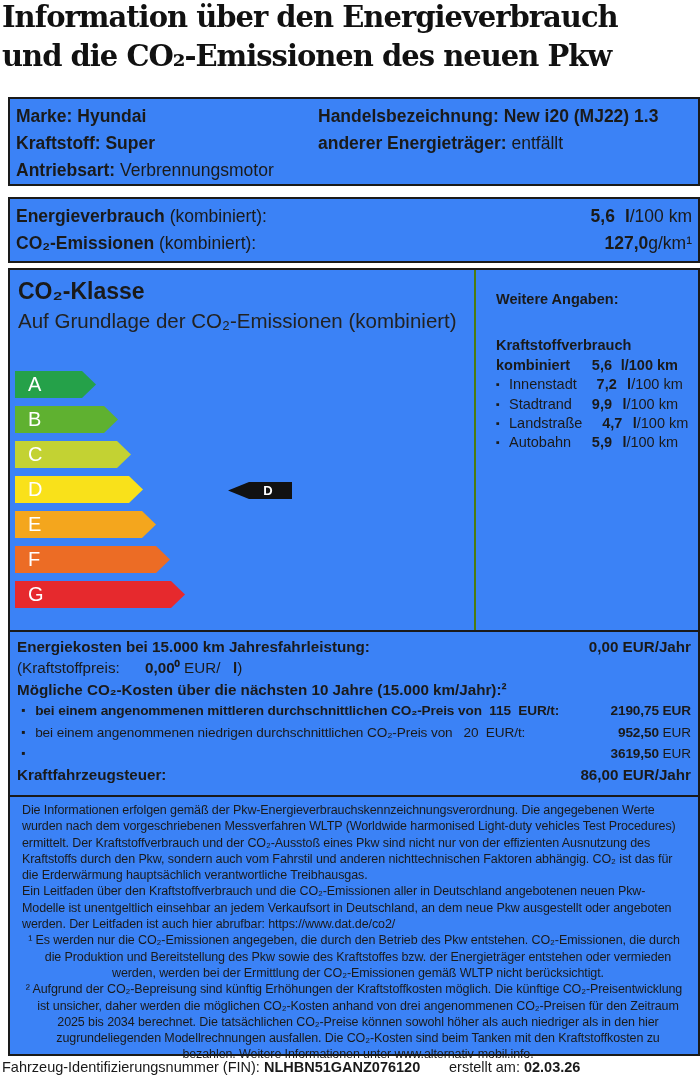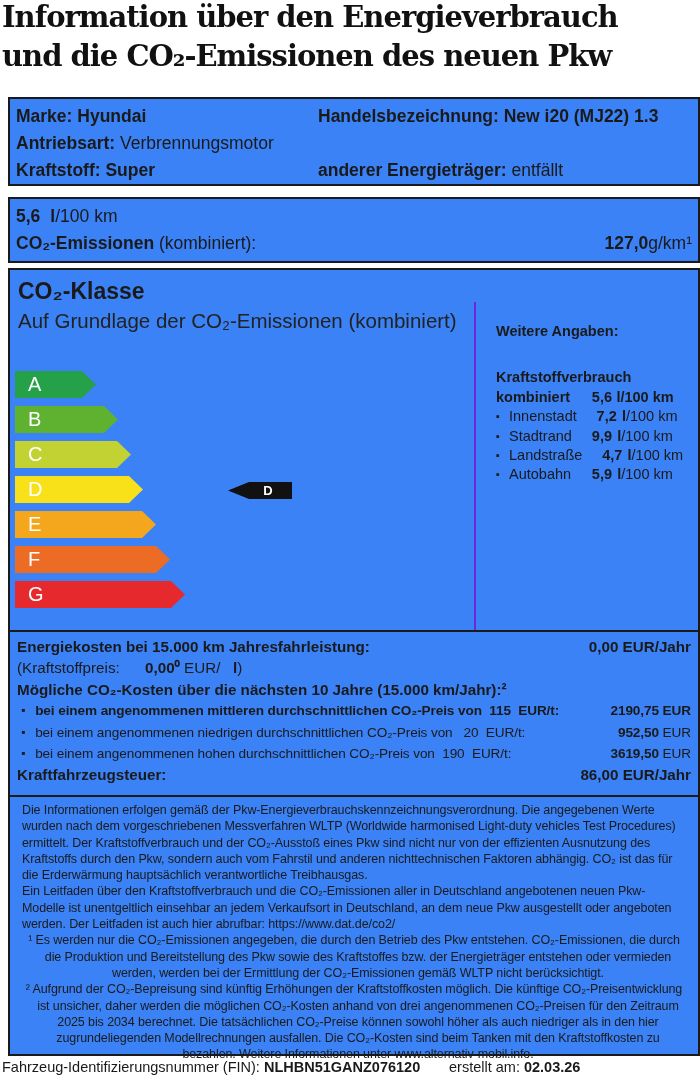--- a/index.html
+++ b/index.html
@@ -44,31 +44,31 @@
     clip-path:polygon(0 0, calc(100% - 14px) 0, 100% 50%, calc(100% - 14px) 100%, 0 100%);
   }
   .indicator {
     position:absolute; top:212px; left:218px; width:64px; height:17px;
     background:#111; color:#fff; font-size:13px; font-weight:700; line-height:17px;
     text-align:center; padding-left:16px;
     clip-path:polygon(0 50%, 21px 0, 100% 0, 100% 100%, 21px 100%);
   }
   .side {
     position:absolute; top:0; right:0; width:224px; height:100%;
-    border-left:2px solid #6d28d9; padding:20px;
-    font-size:14.5px; line-height:19.4px;margin-top:32px;
+    border-left:2px solid #4d7c0f; padding:20px;
+    font-size:14.5px; line-height:19.4px;
   }
   .side-head { font-weight:700; margin-bottom:27px; }
   .side-sub  { font-weight:700; }
   .frow { display:grid; grid-template-columns:13px 1fr 40px 66px; }
   .frow .blt { font-size:11px; }
   .frow .lbl { grid-column:2; }
   .frow.bold .lbl { grid-column:1 / 3; font-weight:700; }
   .frow .val { text-align:right; font-weight:700; }
-  .frow .unit { text-align:center; white-space:pre; }
+  .frow .unit { text-align:right; white-space:pre; }
 
   
   .box-costs { top:630px; height:188px; padding:4px 7px; font-size:15.2px; line-height:21.4px; }
   .costs-row { display:flex; justify-content:space-between; white-space:pre; }
   .bullet-row { display:flex; white-space:pre; font-size:13.6px; letter-spacing:-0.1px; }
   .bullet-row .sq { font-size:12px; padding:0 10px 0 4px; }
   .bullet-row .val { margin-left:auto; }
 
   
   .box-fineprint { top:795px; height:261px; padding:5px 12px; font-size:12.5px; line-height:16.3px; letter-spacing:-0.1px; }
@@ -86,30 +86,31 @@
   <div>Information über den Energieverbrauch</div>
   <div>und die CO₂-Emissionen des neuen Pkw</div>
 </div>
 
 <div class="box box-vehicle">
   <div class="vrow">
     <div class="cell"><span class="b">Marke: </span><span class="b">Hyundai</span></div>
     <div class="cell"><span class="b">Handelsbezeichnung: </span><span class="b">New i20 (MJ22) 1.3</span></div>
   </div>
   <div class="vrow">
-    <div class="cell" style="grid-column:1/-1"><span class="b">Antriebsart: </span><span>Verbrennungsmotor</span></div>
-  </div>
-  <div class="vrow">
     <div class="cell"><span class="b">Kraftstoff: </span><span class="b">Super</span></div>
     <div class="cell"><span class="b">anderer Energieträger: </span><span>entfällt</span></div>
   </div>
+  <div class="vrow">
+    <div class="cell" style="grid-column:1/-1"><span class="b">Antriebsart: </span><span>Verbrennungsmotor</span></div>
+  </div>
 </div>
 
 <div class="box box-consumption">
   <div class="crow">
+    <div><span class="b">Energieverbrauch</span><span> (kombiniert):</span></div>
     <div><span class="b">5,6</span><span class="b gapl">l</span><span>/100 km</span></div>
   </div>
   <div class="crow">
     <div><span class="b">CO₂-Emissionen</span><span> (kombiniert):</span></div>
     <div><span class="b">127,0</span><span>g/km¹</span></div>
   </div>
 </div>
 
 <div class="box box-class">
   <div class="class-head">CO₂-Klasse</div>
@@ -174,21 +175,21 @@
   <div class="costs-row" style="justify-content:flex-start">
     <span class="b">Mögliche CO₂-Kosten über die nächsten 10 Jahre (15.000 km/Jahr):²</span>
   </div>
   <div class="bullet-row b">
     <span class="sq">▪</span><span>bei einem angenommenen mittleren durchschnittlichen CO₂-Preis von  115  EUR/t:</span><span class="val"><span class="b">2190,75 EUR</span><span></span></span>
   </div>
   <div class="bullet-row">
     <span class="sq">▪</span><span>bei einem angenommenen niedrigen durchschnittlichen CO₂-Preis von   20  EUR/t:</span><span class="val"><span class="b">952,50</span><span> EUR</span></span>
   </div>
   <div class="bullet-row">
-    <span class="sq">▪</span><span>bei einem angenommenen hohen durchschnittlichen CO₂-Preis von  190  EUR/t:</span><span class="val"><span class="b">3619,50</span><span> EUR</span></span>
+    <span class="sq">▪</span><span class="val"><span class="b">3619,50</span><span> EUR</span></span>
   </div>
   <div class="costs-row">
     <span class="b">Kraftfahrzeugsteuer:</span>
     <span class="b">86,00 EUR/Jahr</span>
   </div>
 </div>
 
 <div class="box box-fineprint">
   <p>Die Informationen erfolgen gemäß der Pkw-Energieverbrauchskennzeichnungsverordnung. Die angegebenen Werte wurden nach dem vorgeschriebenen Messverfahren WLTP (Worldwide harmonised Light-duty vehicles Test Procedures) ermittelt. Der Kraftstoffverbrauch und der CO₂-Ausstoß eines Pkw sind nicht nur von der effizienten Ausnutzung des Kraftstoffs durch den Pkw, sondern auch vom Fahrstil und anderen nichttechnischen Faktoren abhängig. CO₂ ist das für die Erderwärmung hauptsächlich verantwortliche Treibhausgas.</p>
   <p>Ein Leitfaden über den Kraftstoffverbrauch und die CO₂-Emissionen aller in Deutschland angebotenen neuen Pkw-Modelle ist unentgeltlich einsehbar an jedem Verkaufsort in Deutschland, an dem neue Pkw ausgestellt oder angeboten werden. Der Leitfaden ist auch hier abrufbar:   https://www.dat.de/co2/</p>

